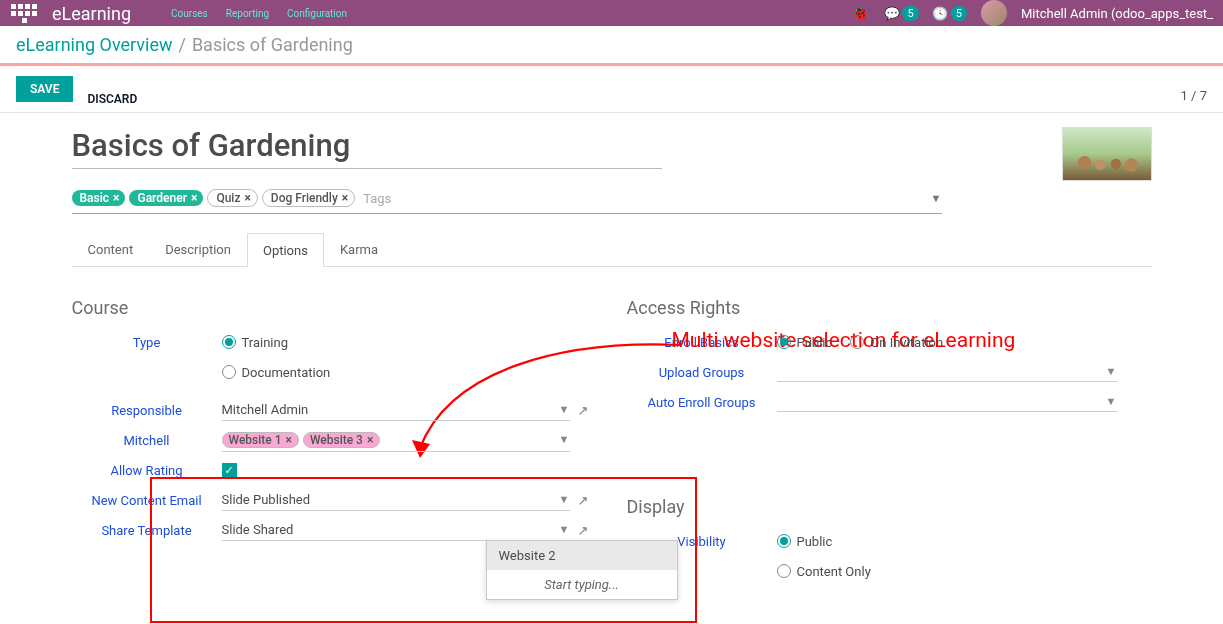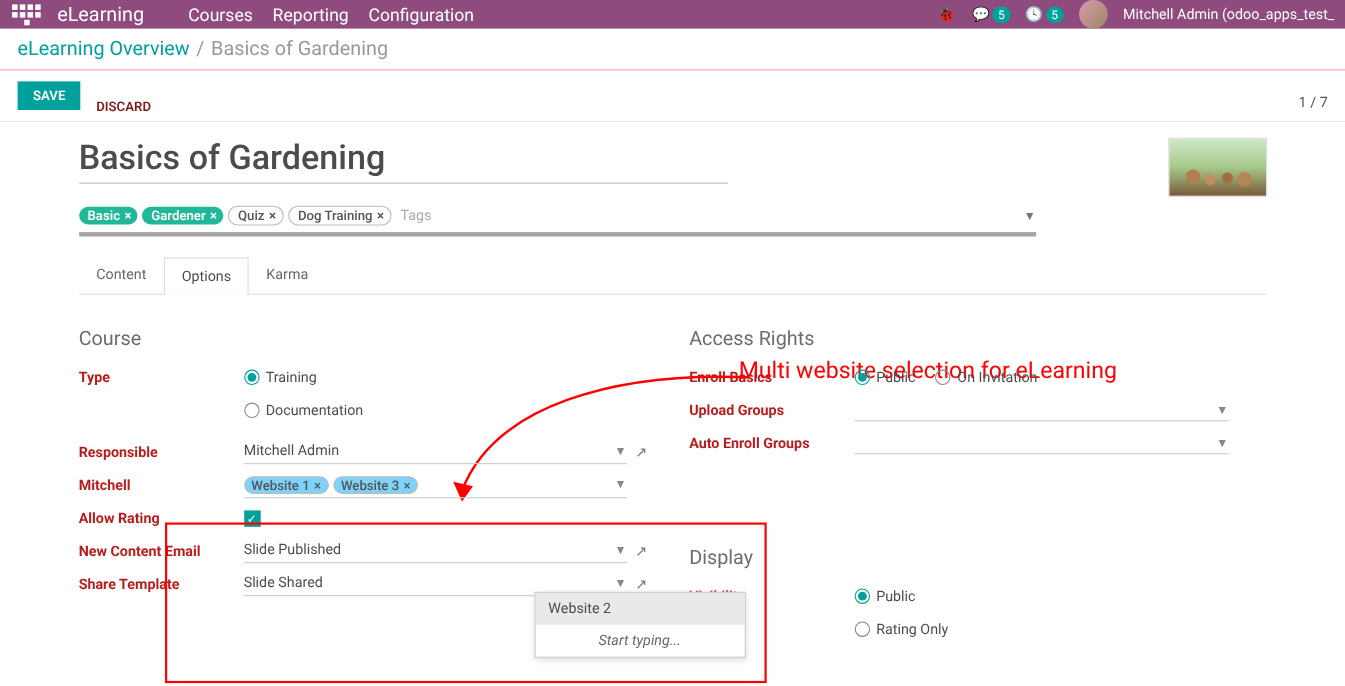--- a/index.html
+++ b/index.html
@@ -4,49 +4,49 @@
 <style>
 * { box-sizing: border-box; margin: 0; padding: 0; font-family: -apple-system, BlinkMacSystemFont, "Segoe UI", Roboto, "Helvetica Neue", Arial, sans-serif; }
 body { background: #fff; color: #4c4c4c; font-size: 13px; width: 1223px; height: 624px; overflow: hidden; position: relative; }
 
 
 .navbar { background: #8F4B7E; height: 26px; display: flex; align-items: center; padding: 0 10px; color: #fff; }
 .apps-icon { width: 28px; height: 28px; display: flex; flex-wrap: wrap; align-content: center; justify-content: center; gap: 2px; margin-right: 14px; cursor: pointer; }
 .apps-icon span { width: 5px; height: 5px; background: #fff; }
 .brand { font-size: 18px; font-weight: 400; margin-right: 40px; }
 .nav-links { display: flex; gap: 18px; }
-.nav-links a { color: #ffffff; text-decoration: none; font-size: 16px; }
+.nav-links a { color: #5eead4; text-decoration: none; font-size: 10px; }
 .nav-right { margin-left: auto; display: flex; align-items: center; gap: 14px; }
 .bug-icon { font-size: 15px; }
 .msg-badge { position: relative; display: inline-flex; align-items: center; }
 .badge-num { background:  #00A09D; color: #fff; border-radius: 8px; padding: 0 5px; font-size: 11px; margin-left: 2px; line-height: 15px; }
 .avatar { width: 26px; height: 26px; border-radius: 50%; background: linear-gradient(135deg,#d9a,#986); display:inline-block; }
 .user-txt { font-size: 13px; }
 
 
-.crumb-bar { padding: 8px 16px; border-bottom: 1px solid #fca5a5; display:flex; align-items:center;text-align:right; }
+.crumb-bar { padding: 8px 16px; border-bottom: 3px solid #fca5a5; display:flex; align-items:center;text-align:right; }
 .crumb-bar .crumb1 { color: #00A09D; font-size: 18px; }
 .crumb-bar .sep { color:#999; font-size:18px; margin:0 6px; }
 .crumb-bar .crumb2 { color:#999; font-size:18px; }
 
 
 .action-row { padding: 6px 16px; border-bottom:1px solid #e5e5e5; display:flex; align-items:center; }
 .btn-save { background:#00A09D; color:#fff; border:none; padding:6px 14px; font-weight:600; font-size:12px; cursor:pointer; }
-.btn-discard { color:#7f1d1d; font-weight:600; font-size:12px; margin-left:14px; cursor:pointer;margin-top:20px; }
+.btn-discard { color:#0f172a; font-weight:600; font-size:12px; margin-left:14px; cursor:pointer;margin-top:20px; }
 .pager { margin-left:auto; color:#555; font-size:13px;margin-top:12px; }
 
 
 .sheet { max-width: 1100px; margin: 0 auto; background:#fff; padding: 14px 10px 30px 10px; position:relative; }
 
 .title-row { display:flex; align-items:flex-start; }
 .title { font-size: 31px; font-weight: 500; color:#4c4c4c; border-bottom: 1px solid #bbb; padding-bottom: 4px; display:inline-block; width: 590px; }
 .thumb { width: 90px; height: 54px; margin-left:auto; border:1px solid #ddd; background: linear-gradient(180deg,#cfe8c8 0%,#a7c98a 50%,#7a5a3a 100%); position:relative; }
 .thumb::after{content:"";position:absolute;left:6px;bottom:4px;width:78px;height:22px;background:radial-gradient(circle at 20% 40%,#b08050 10%,transparent 11%),radial-gradient(circle at 40% 50%,#c09060 10%,transparent 11%),radial-gradient(circle at 60% 45%,#a07040 10%,transparent 11%),radial-gradient(circle at 80% 50%,#b58555 10%,transparent 11%);}
 
-.tags-row { margin-top: 8px; padding-bottom:6px; border-bottom:4px solid #a3a3a3; width: 870px; display:flex; align-items:center; gap:4px; }
+.tags-row { margin-top: 8px; padding-bottom:6px; border-bottom:1px solid #a3a3a3; width: 870px; display:flex; align-items:center; gap:4px; }
 .tag { display:inline-flex; align-items:center; border-radius: 10px; padding: 1px 6px 1px 8px; font-size:12px; font-weight:600; gap:4px; }
 .tag .x { font-weight:700; cursor:pointer; }
 .tag-green { background:#21B799; color:#fff; }
 .tag-outline { background:#fff; color:#555; font-weight:500; border:1px solid #bbb; }
 .tag-placeholder { color:#aaa; font-size:13px; margin-left:4px; }
 .tag-caret { margin-left:auto; color:#777; font-size:11px; cursor:pointer; }
 
 
 .tabs { display:flex; border-bottom:1px solid #dcdcdc; margin-top: 18px; width: 100%; }
 .tab { padding: 9px 15px; border:1px solid transparent; color:#666; cursor:pointer; font-size:13px; border-bottom:none; }
@@ -55,39 +55,39 @@
 
 .annot-text { position:absolute; left:610px; top:215px; color:#FF0000; font-size:21px; font-weight:400; }
 .arrow-svg { position:absolute; left:338px; top:217px; pointer-events:none; }
 
 
 .cols { display:flex; gap: 30px; margin-top: 30px; }
 .col { flex:1; }
 .section-h { font-size: 18px; color:#6d6d6d; margin-bottom: 10px; font-weight:400; }
 
 .field-row { display:flex; align-items:center; min-height: 28px; margin-bottom: 2px; }
-.field-label { width: 150px; font-weight:700; color:#b91c1c; font-size:13px; }
+.field-label { width: 150px; font-weight:400; color:#1d4ed8; font-size:13px;text-align:center; }
 .field-val { flex:1; display:flex; align-items:center; position:relative; }
 
 .radio { display:inline-flex; align-items:center; gap:6px; margin-right:18px; cursor:pointer; font-size:13px; }
 .radio .dot { width:14px; height:14px; border:1px solid #888; border-radius:50%; display:inline-flex; align-items:center; justify-content:center; }
 .radio.sel .dot { border-color:#00A09D; }
 .radio.sel .dot::after { content:""; width:8px; height:8px; background:#00A09D; border-radius:50%; }
 
 .m2o { width: 348px; border-bottom:1px solid #ccc; padding: 3px 0; font-size:13px; display:flex; align-items:center; }
 .m2o .caret { margin-left:auto; color:#888; font-size:11px; cursor:pointer; }
 .ext-icon { margin-left:8px; color:#7a7a7a; cursor:pointer; font-size:13px; }
 
 .chk { width:15px; height:15px; background:#00A09D; display:inline-flex; align-items:center; justify-content:center; color:#fff; font-size:11px; }
 
 
 .hl-box { border:2px solid #FF0000; position:absolute; left: 88px; top: 364px; width: 547px; height: 146px; pointer-events:none; }
 
 
-.wtag { display:inline-flex; align-items:center; border:1px solid #bbb; border-radius:10px; padding:0 6px; font-size:12px; color:#555; gap:4px; background:#7dd3fc; font-weight:500; }
+.wtag { display:inline-flex; align-items:center; border:1px solid #bbb; border-radius:10px; padding:0 6px; font-size:12px; color:#555; gap:4px; background:#f9a8d4; font-weight:500; }
 
 
 .dropdown { position:absolute; left: 424px; top: 427px; width: 192px; background:#fff; border:1px solid #c8c8c8; box-shadow:0 2px 6px rgba(0,0,0,0.15); }
 .dropdown .opt { padding: 7px 12px; font-size:13px; cursor:pointer; }
 .dropdown .opt.hover { background:#e9e9e9; }
 .dropdown .opt.italic { font-style:italic; color:#666; text-align:center; }
 
 .col-right .m2o { width: 340px; }
 </style>
 </head>
@@ -146,29 +146,30 @@
       </span>
     <span class="tag tag-green">
         <span>Gardener</span>
         <span class="x">×</span>
       </span>
     <span class="tag tag-outline">
         <span>Quiz</span>
         <span class="x">×</span>
       </span>
     <span class="tag tag-outline">
-        <span>Dog Training</span>
+        <span>Dog Friendly</span>
         <span class="x">×</span>
       </span>
     <span class="tag-placeholder">Tags</span>
     <span class="tag-caret">▼</span>
   </div>
 
   <div class="tabs">
     <div class="tab">Content</div>
+    <div class="tab">Description</div>
     <div class="tab active">Options</div>
     <div class="tab">Karma</div>
   </div>
 
   <div class="annot-text">Multi website selection for eLearning</div>
   <svg class="arrow-svg" width="290" height="130">
     <path d="M 280 15 C 160 10, 50 40, 20 118" stroke="#FF0000" stroke-width="2.2" fill="none"></path>
     <polygon points="20,128 12,110 30,114" fill="#FF0000"></polygon>
   </svg>
 
@@ -301,21 +302,21 @@
               <span class="dot"></span>
               <span>Public</span>
             </span>
         </div>
       </div>
       <div class="field-row">
         <div class="field-label"></div>
         <div class="field-val">
           <span class="radio">
               <span class="dot"></span>
-              <span>Rating Only</span>
+              <span>Content Only</span>
             </span>
         </div>
       </div>
     </div>
   </div>
 
   <div class="hl-box"></div>
 
   <div class="dropdown">
     <div class="opt hover">Website 2</div>

